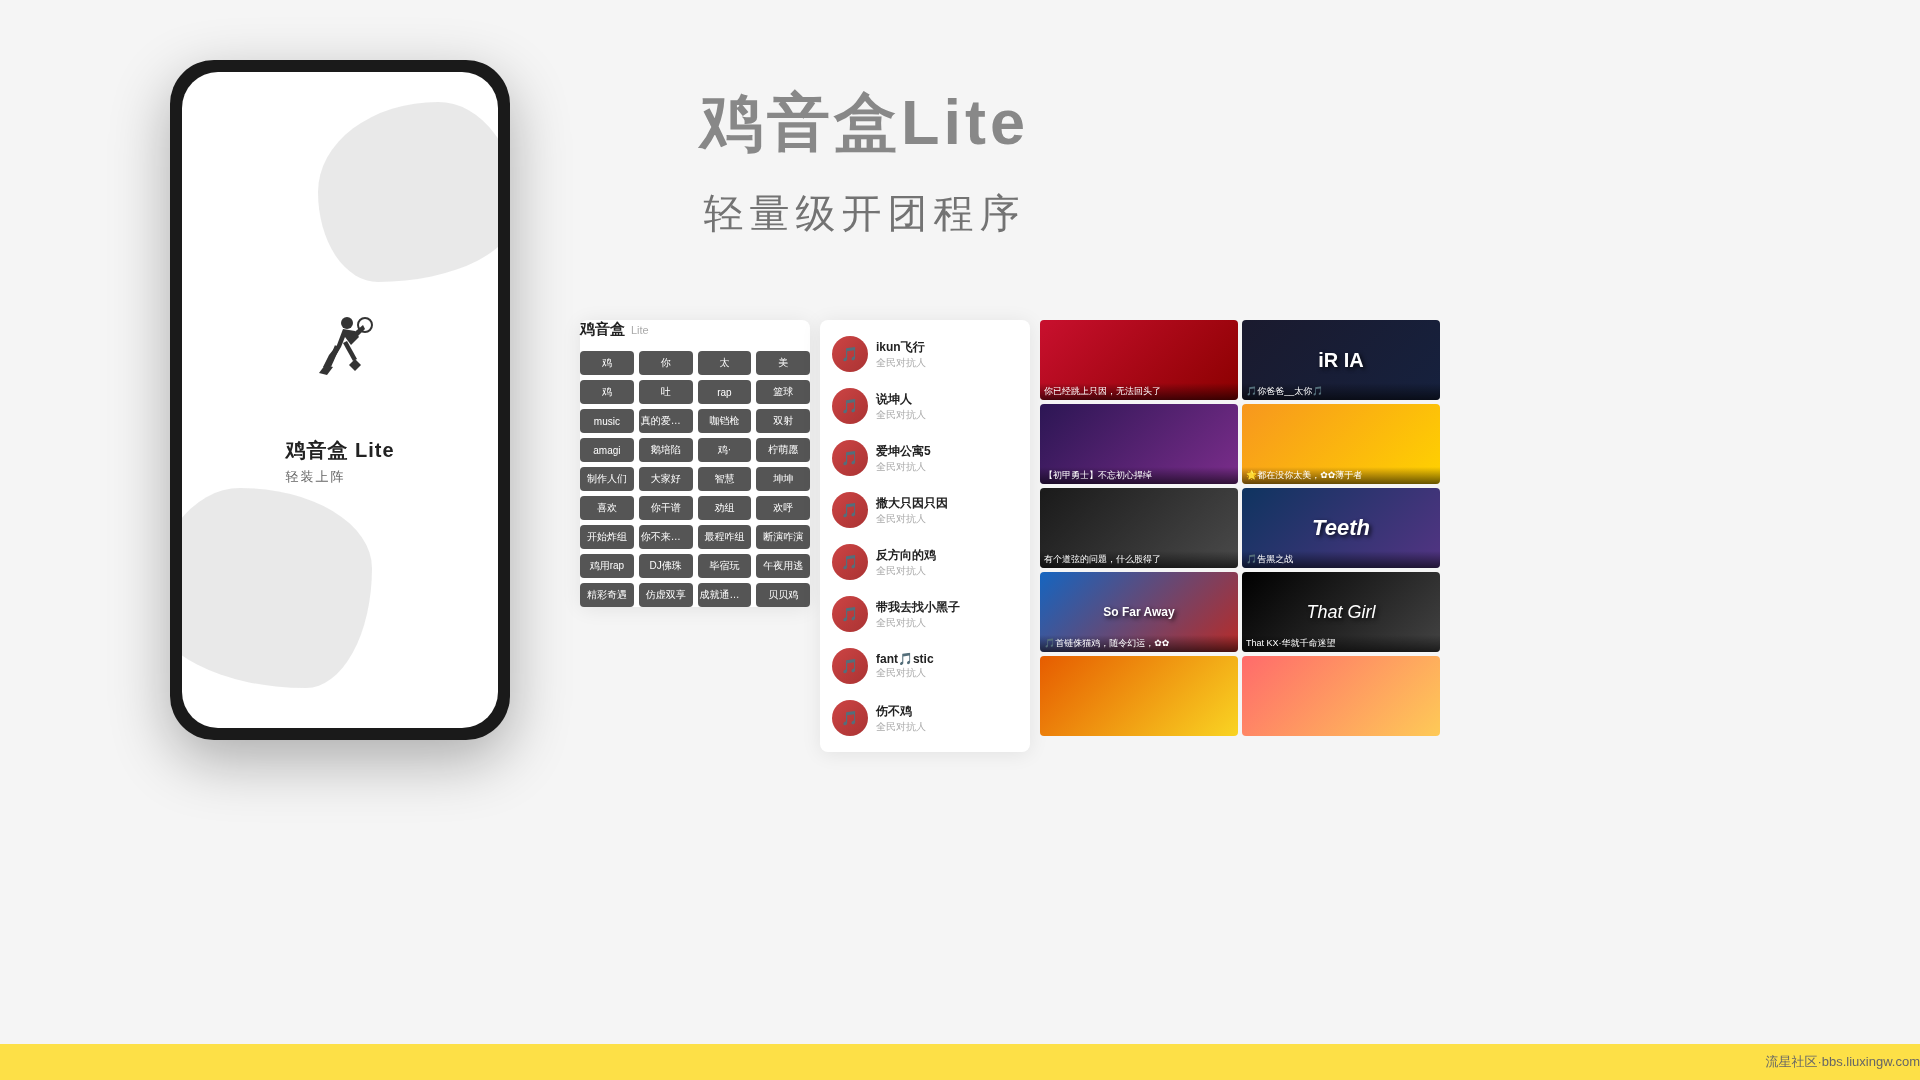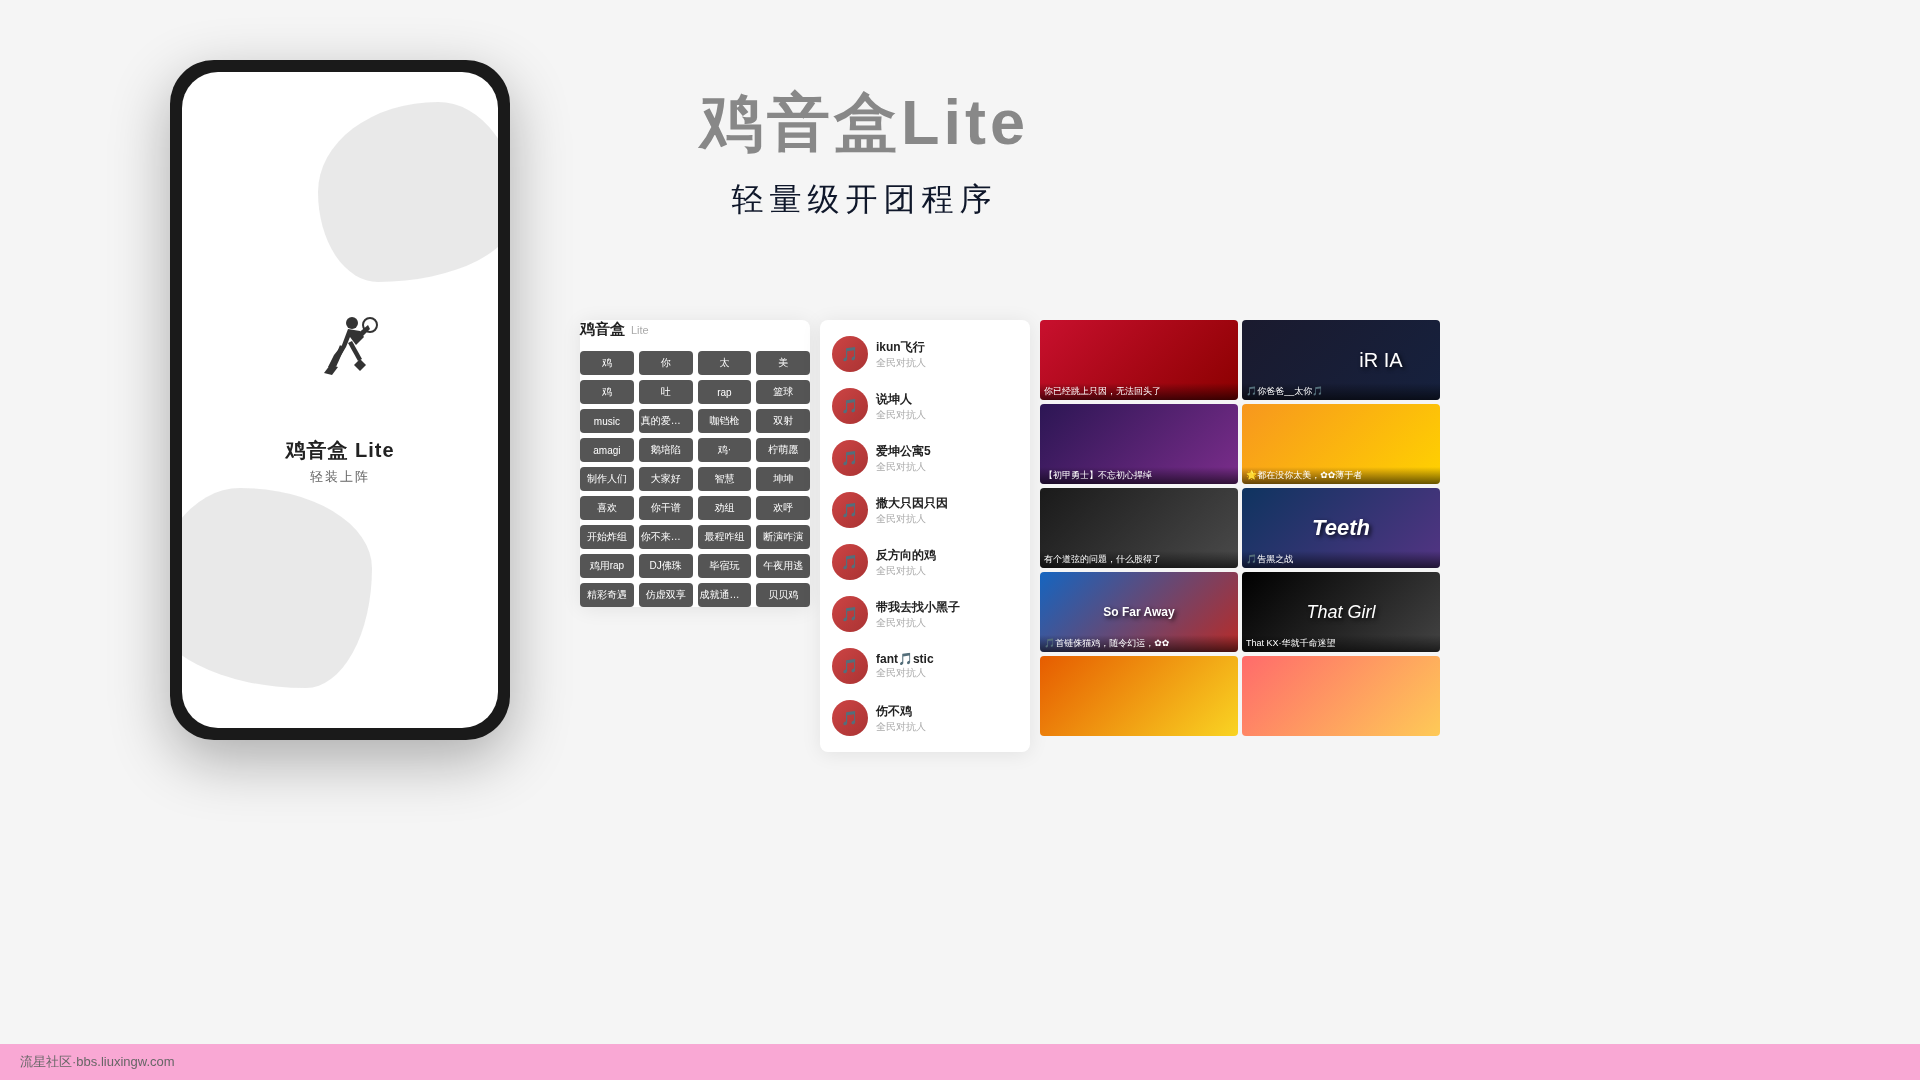--- a/index.html
+++ b/index.html
@@ -12,47 +12,48 @@
       position: relative;
     }
 
     
     #footer {
       position: absolute;
       bottom: 0;
       left: 0;
       width: 100%;
       height: 36px;
-      background: #f9a8d4;
+      background: #fde047;
       display: flex;
       align-items: center;
       padding-left: 20px;
+      justify-content: flex-end;
     }
     #footer span {
       font-size: 13px;
       color: #666;
     }
 
     
     #title-section {
       position: absolute;
       top: 80px;
       left: 700px;
       text-align: center;
     }
     #app-title {
       font-size: 63px;
       font-weight: 700;
       color: #888;
       letter-spacing: 4px;
     }
     #app-subtitle {
-      font-size: 32px;
-      color: #0f172a;
-      margin-top: 12px;
+      font-size: 40px;
+      color: #737373;
+      margin-top: 20px;
       letter-spacing: 6px;
     }
 
     
     #phone-container {
       position: absolute;
       top: 60px;
       left: 170px;
       width: 340px;
       height: 680px;
@@ -97,21 +98,21 @@
       height: 200px;
       background: #e0e0e0;
       border-radius: 40% 60% 30% 70% / 60% 40% 60% 40%;
       opacity: 0.7;
     }
     #phone-content {
       position: relative;
       z-index: 10;
       display: flex;
       flex-direction: column;
-      align-items: center;
+      align-items: flex-start;
     }
     #jordan-logo {
       width: 100px;
       height: 110px;
       margin-bottom: 12px;
     }
     #phone-app-name {
       font-size: 20px;
       font-weight: bold;
       color: #222;
@@ -285,24 +286,23 @@
       color: white;
       font-style: italic;
       text-shadow: 2px 2px 4px rgba(0,0,0,0.8);
     }
     .iria-text {
       position: absolute;
       top: 50%;
       left: 50%;
       transform: translate(-50%, -50%);
       font-size: 20px;
-      font-weight: normal;
+      font-weight: bold;
       color: white;
       text-shadow: 2px 2px 4px rgba(0,0,0,0.8);
-      margin-left: 40px;
     }
   </style>
 </head>
 <body>
 
 <div id="footer">
   <span>流星社区·bbs.liuxingw.com</span>
 </div>
 
 <div id="title-section">

